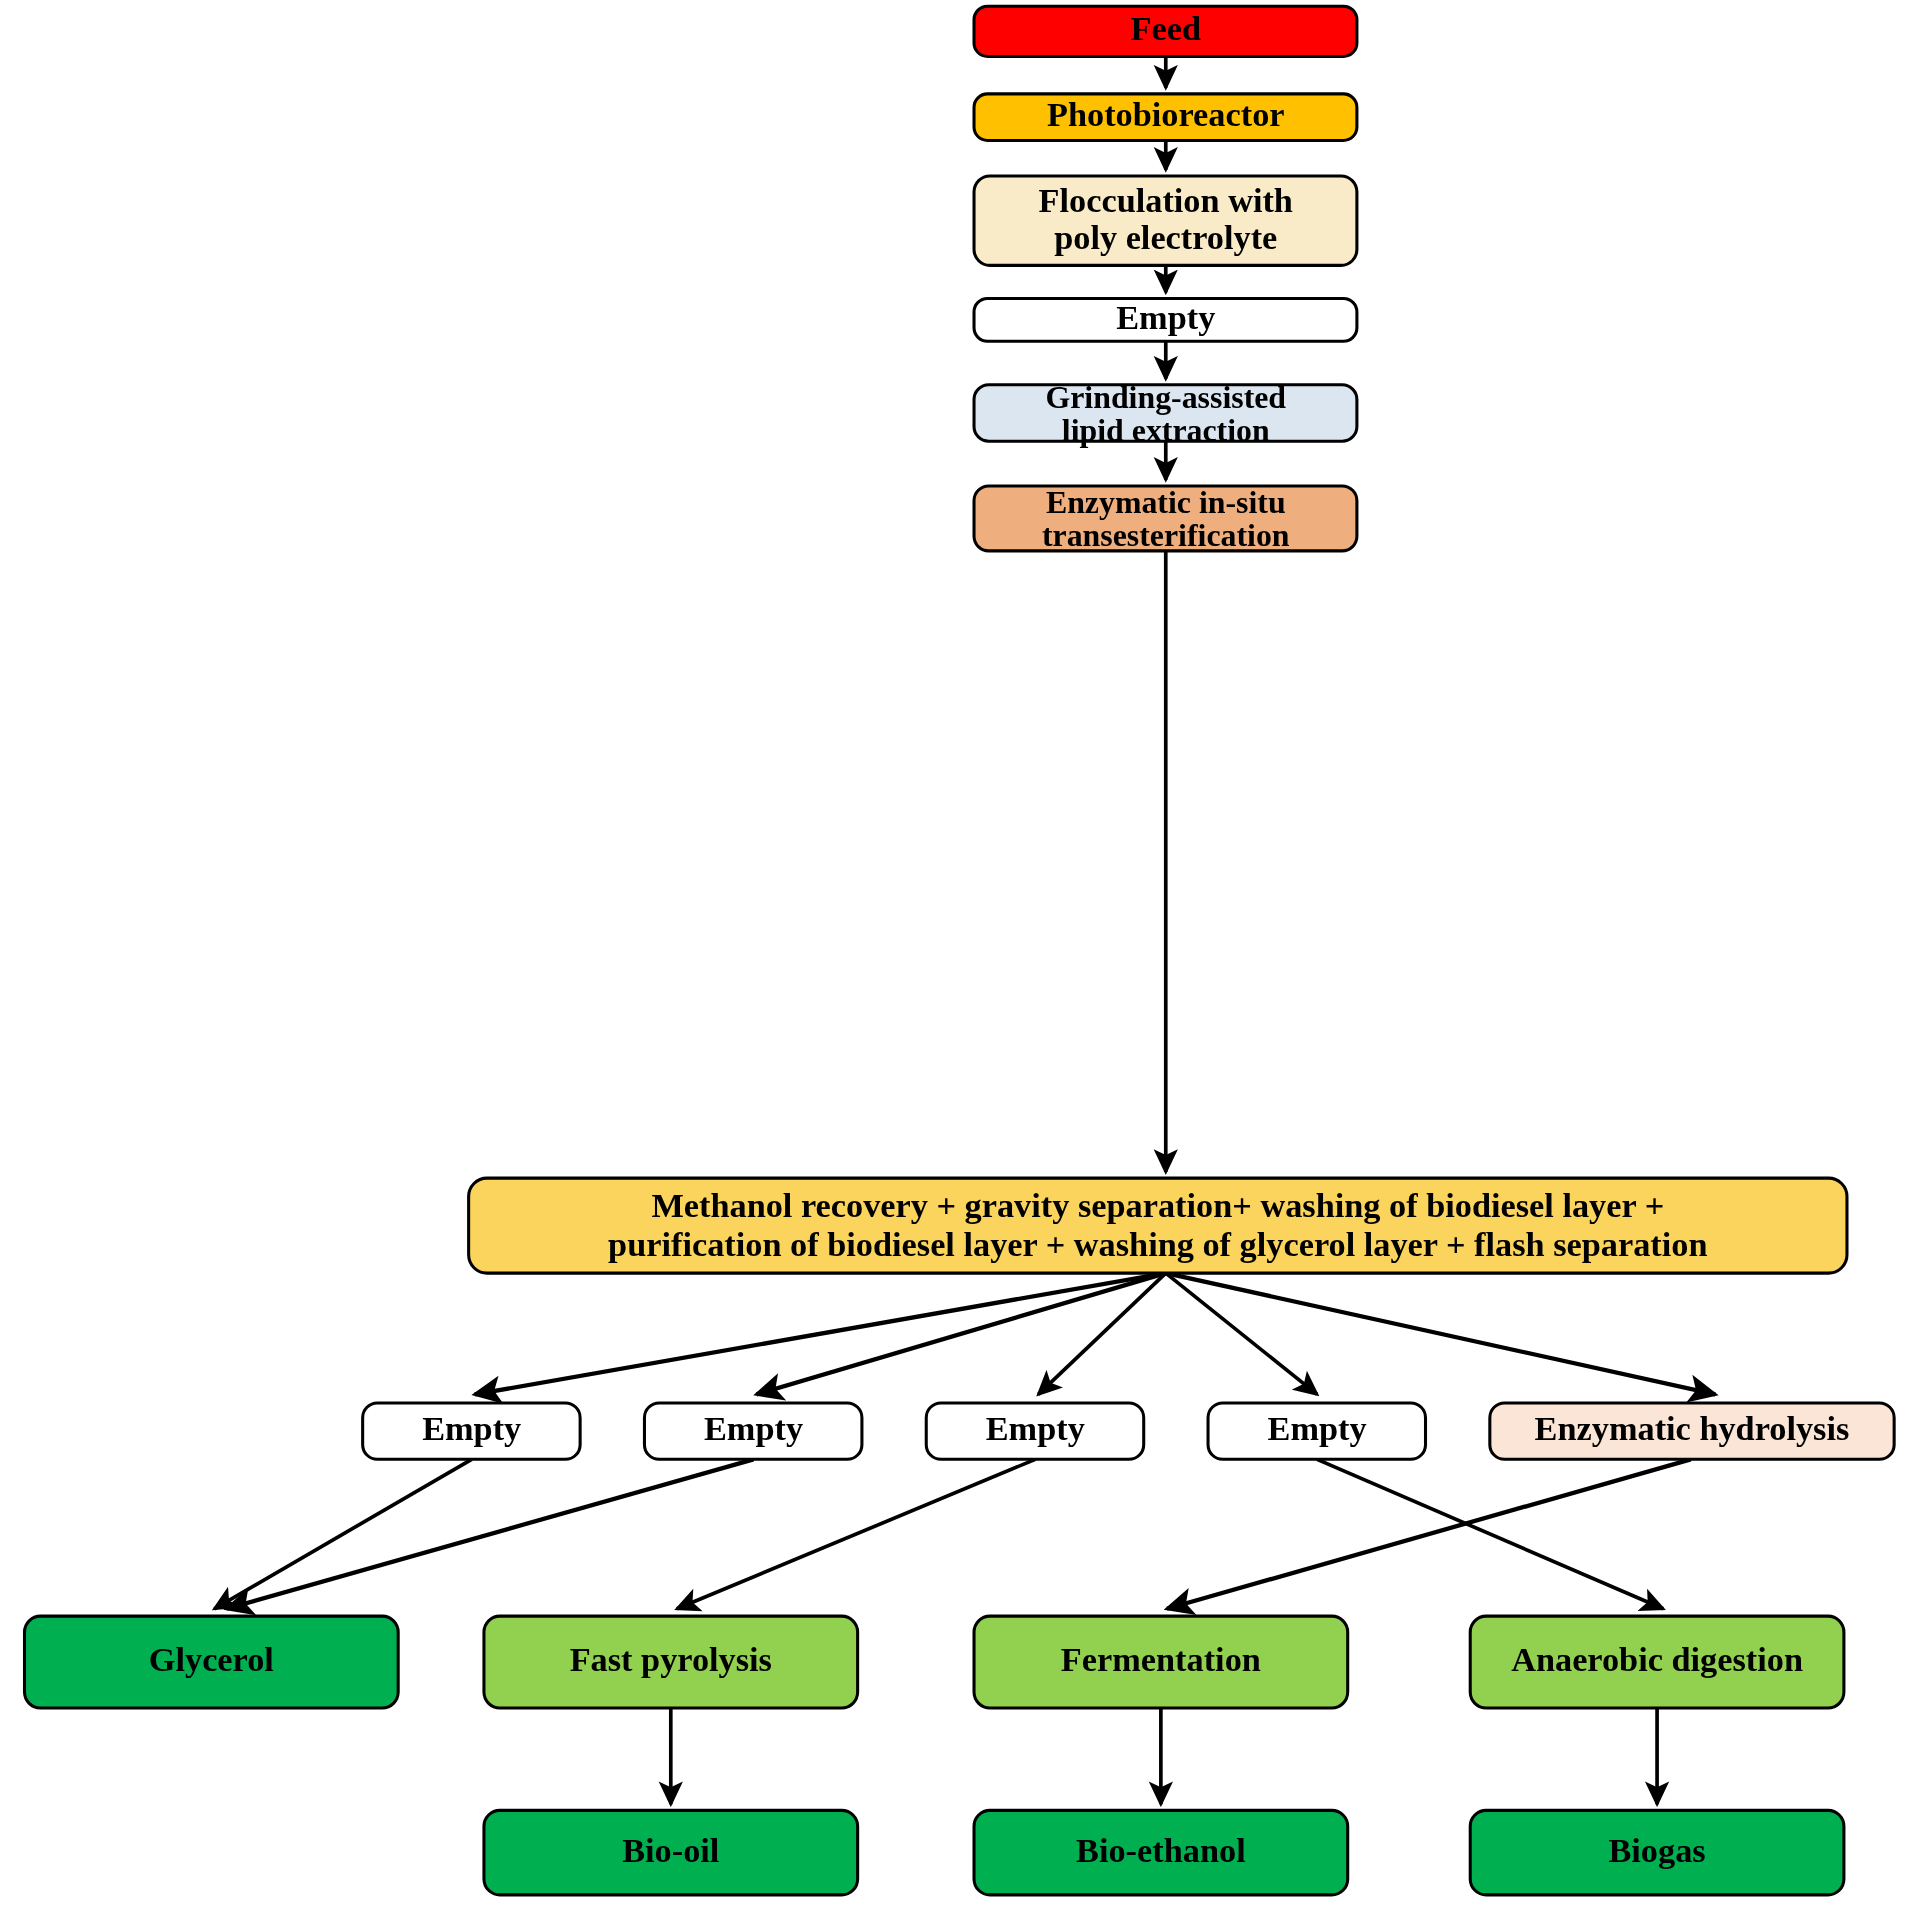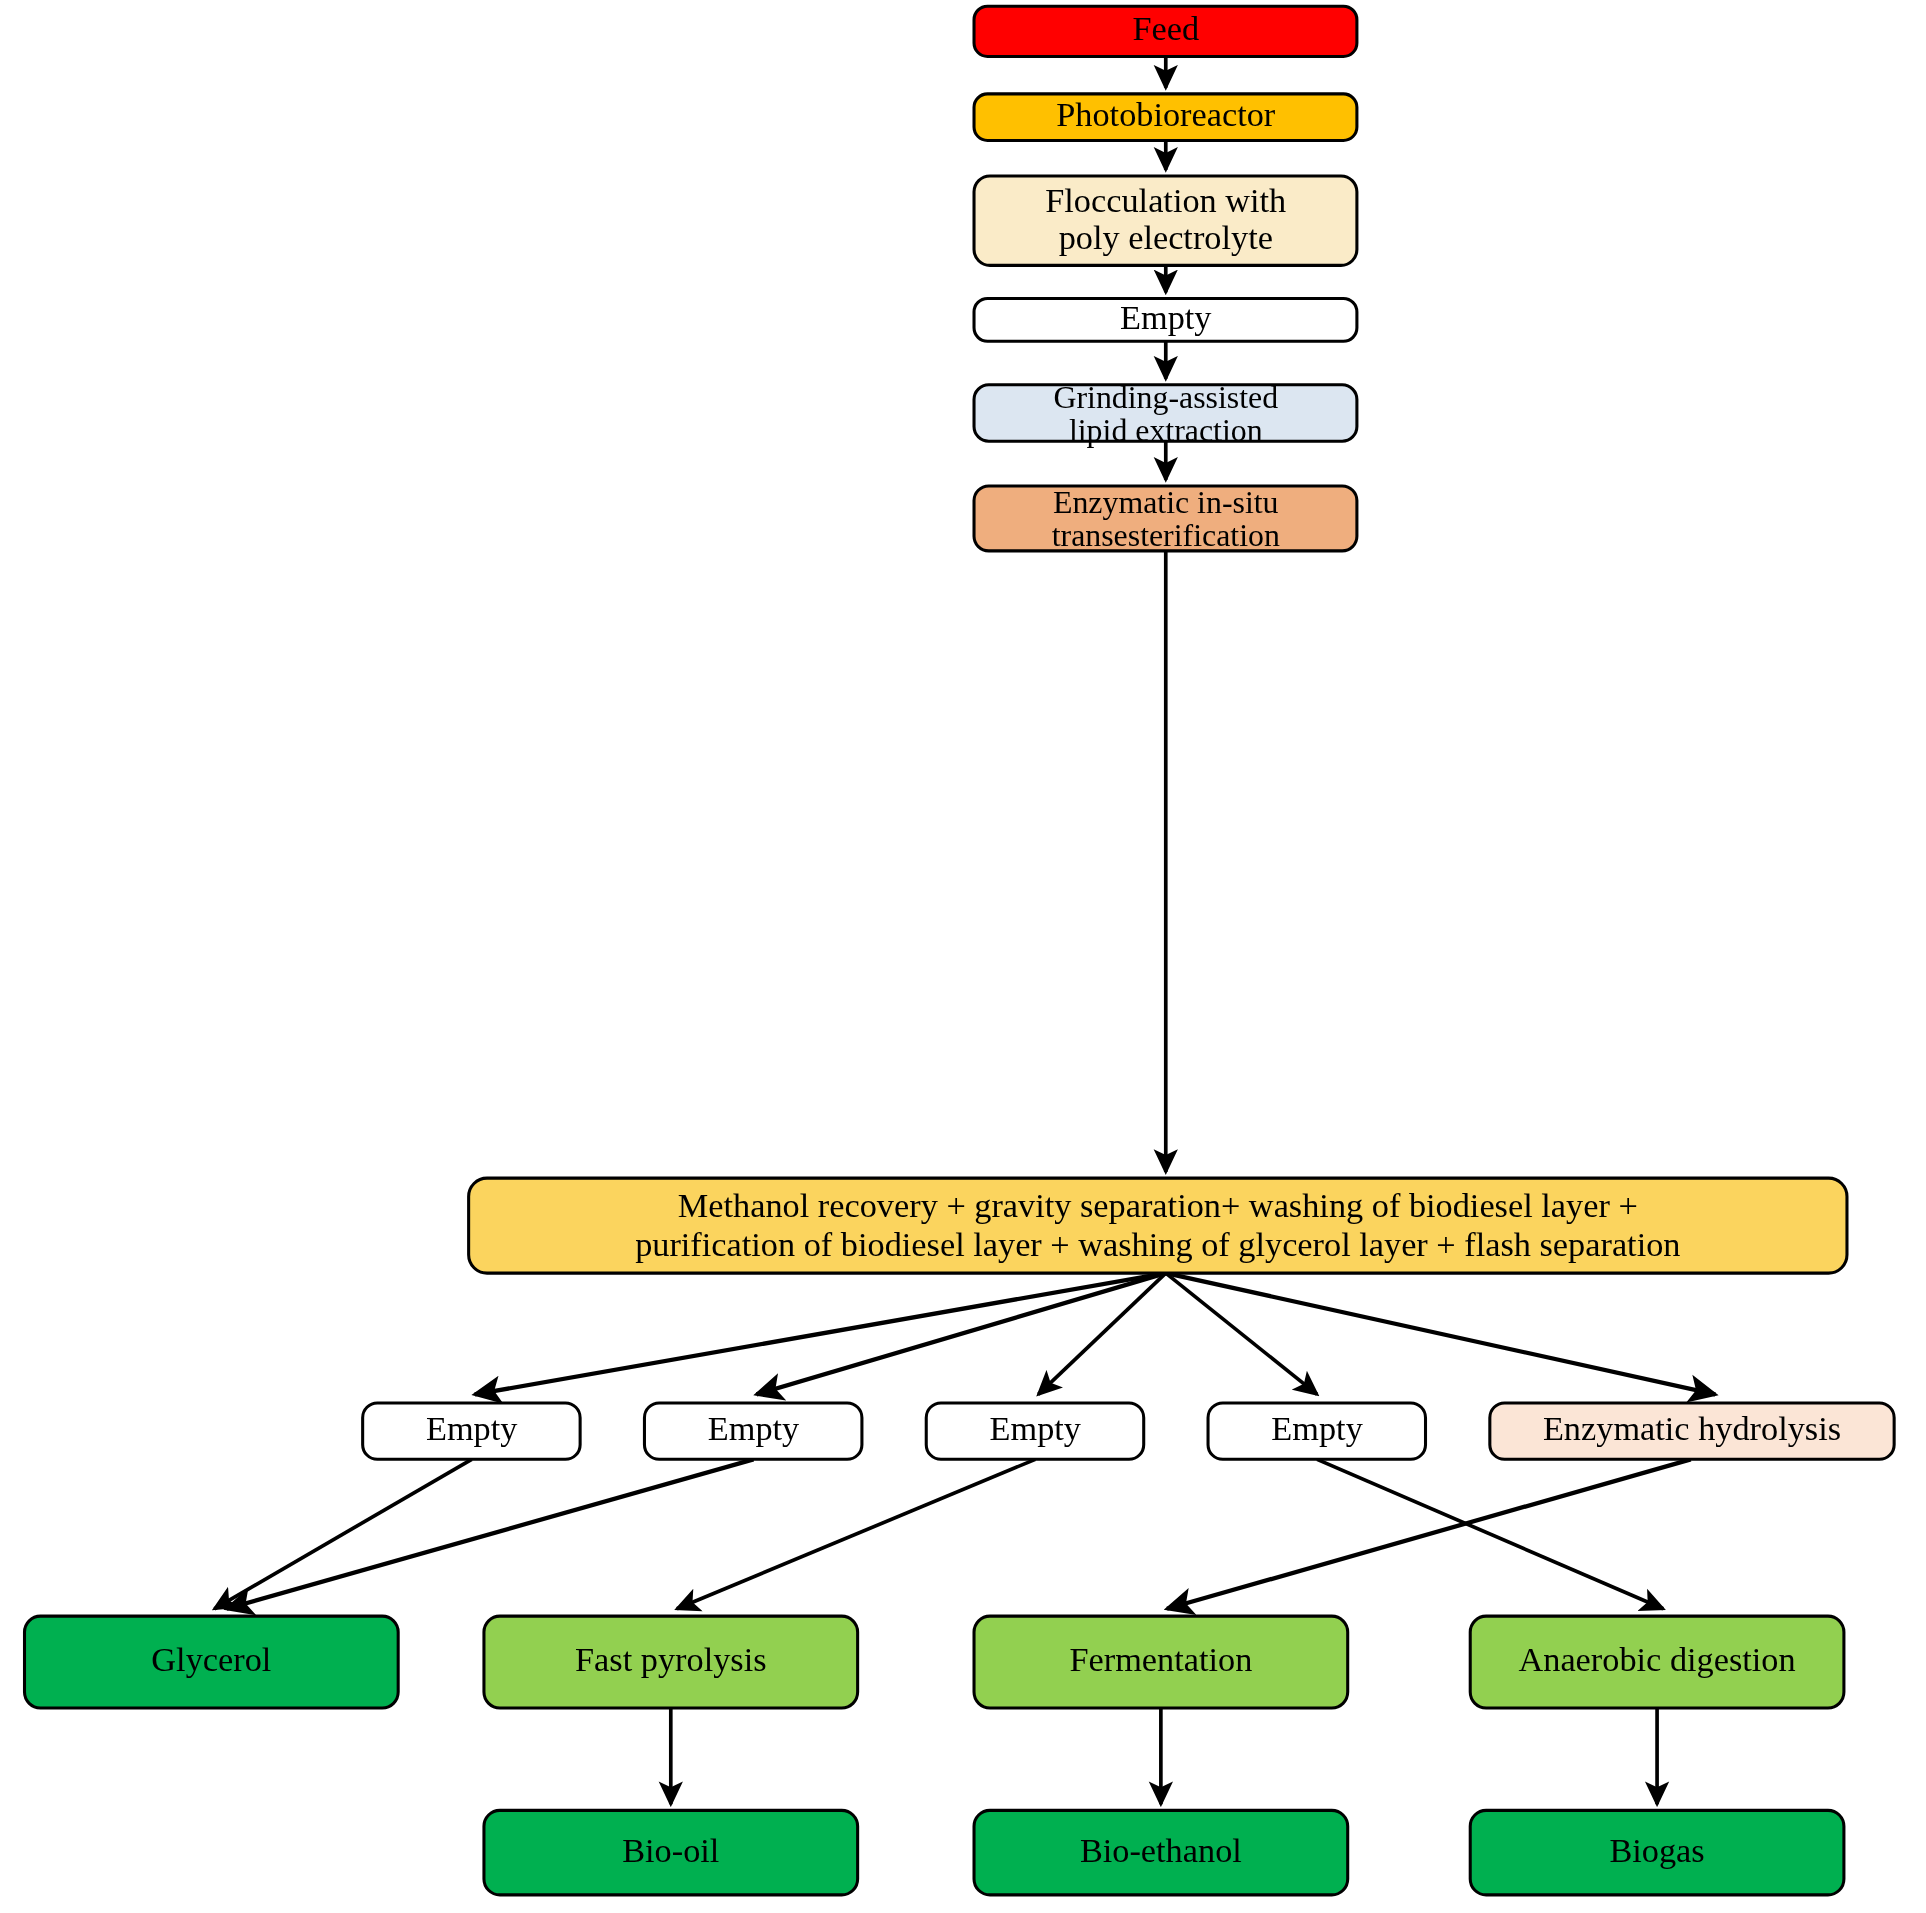--- a/index.html
+++ b/index.html
@@ -12,20 +12,21 @@
     width: 1926px;
     height: 1914px;
     font-family: "Liberation Serif", "DejaVu Serif", serif;
     overflow: hidden;
   }
   #flow-root {
     position: relative;
     width: 1926px;
     height: 1914px;
     background: #ffffff;
+    font-weight: bold;
   }
   svg#flow-svg {
     position: absolute;
     top: 0;
     left: 0;
     width: 1926px;
     height: 1914px;
     display: block;
   }
   .node-rect {

